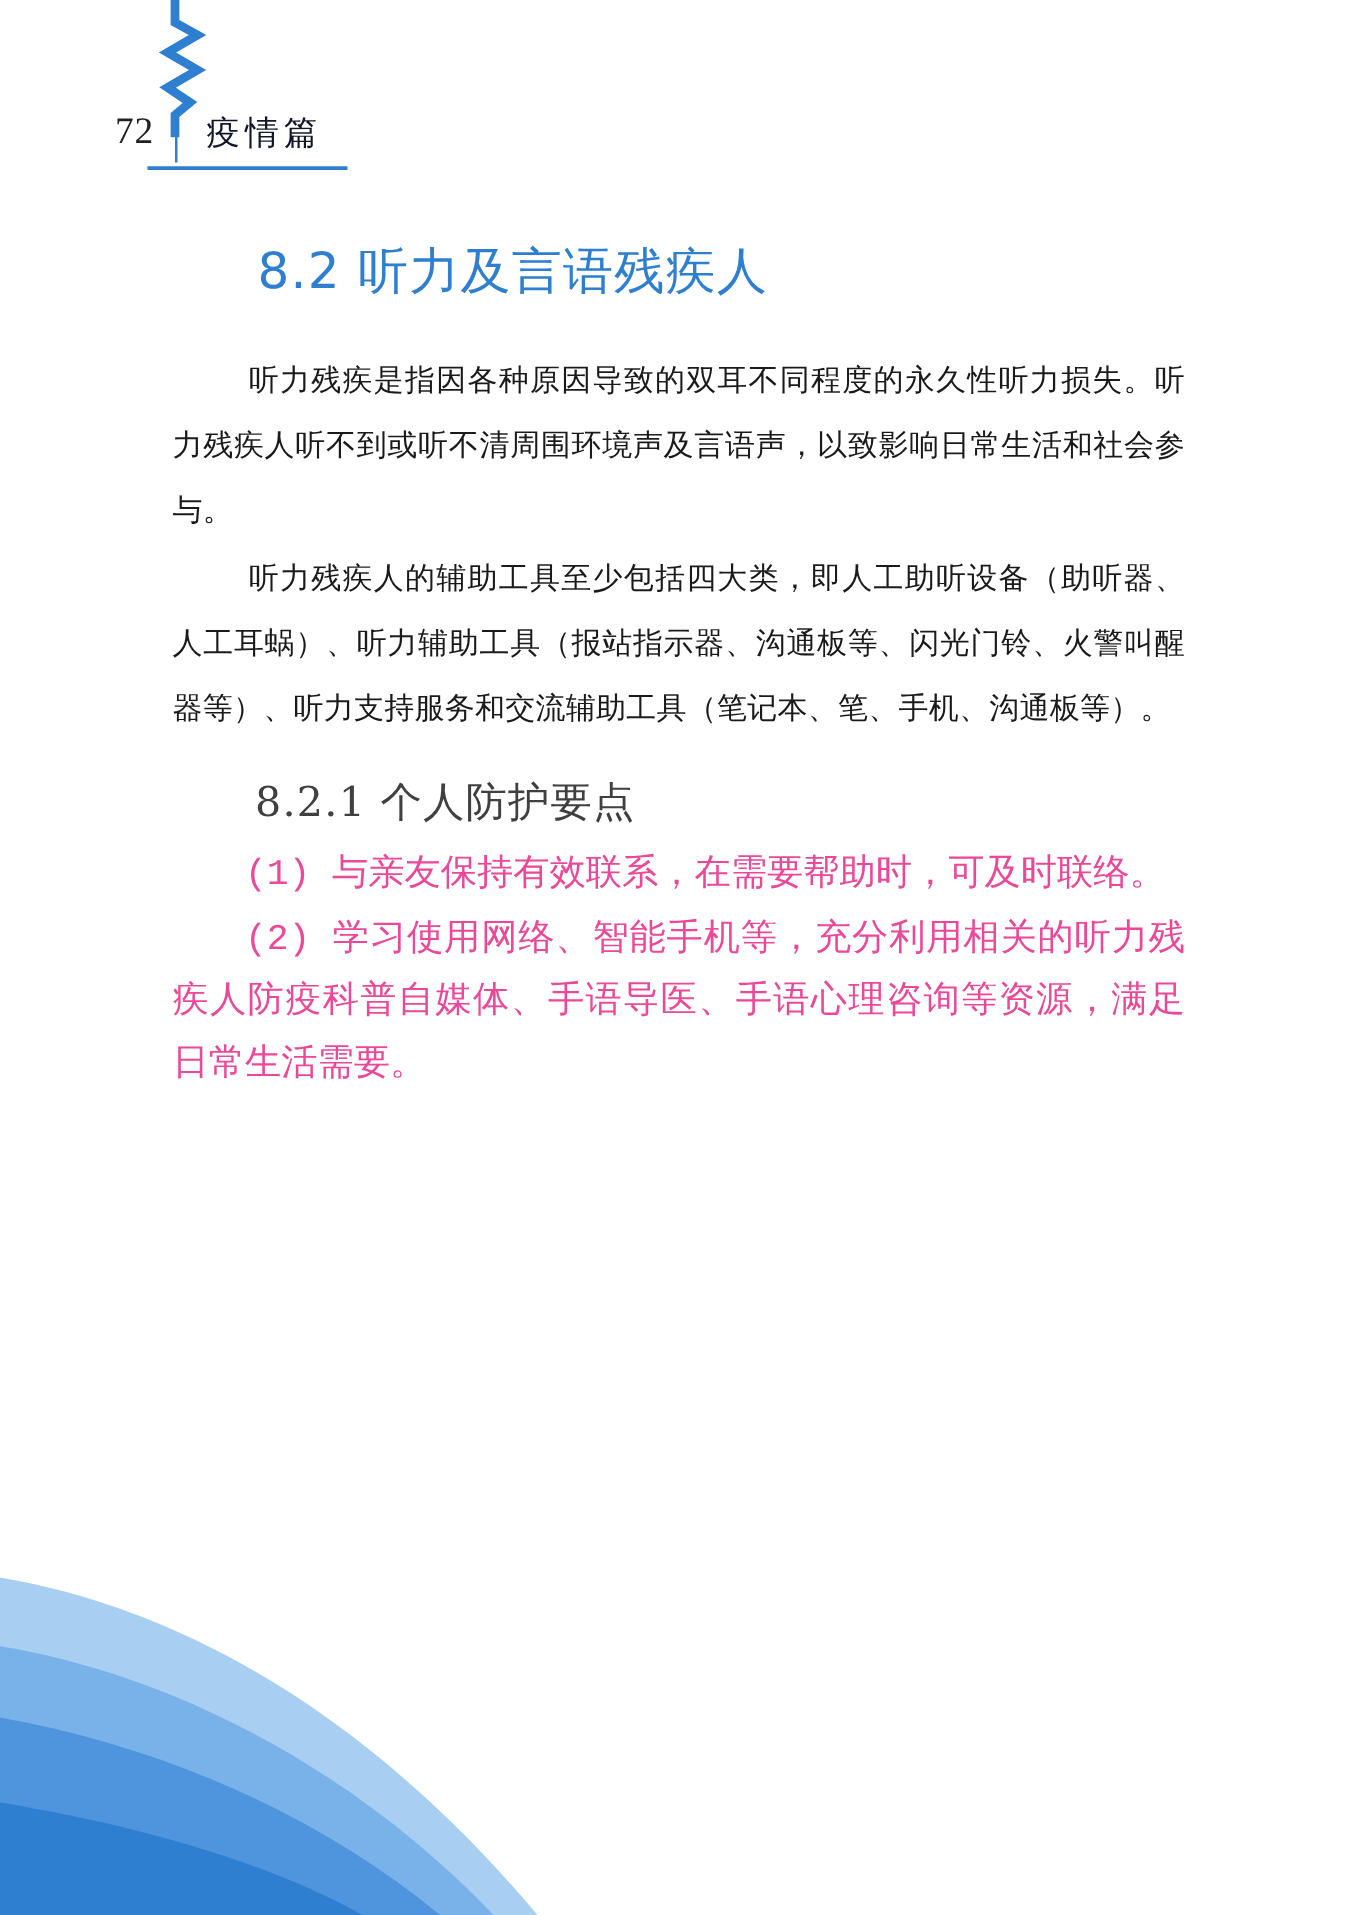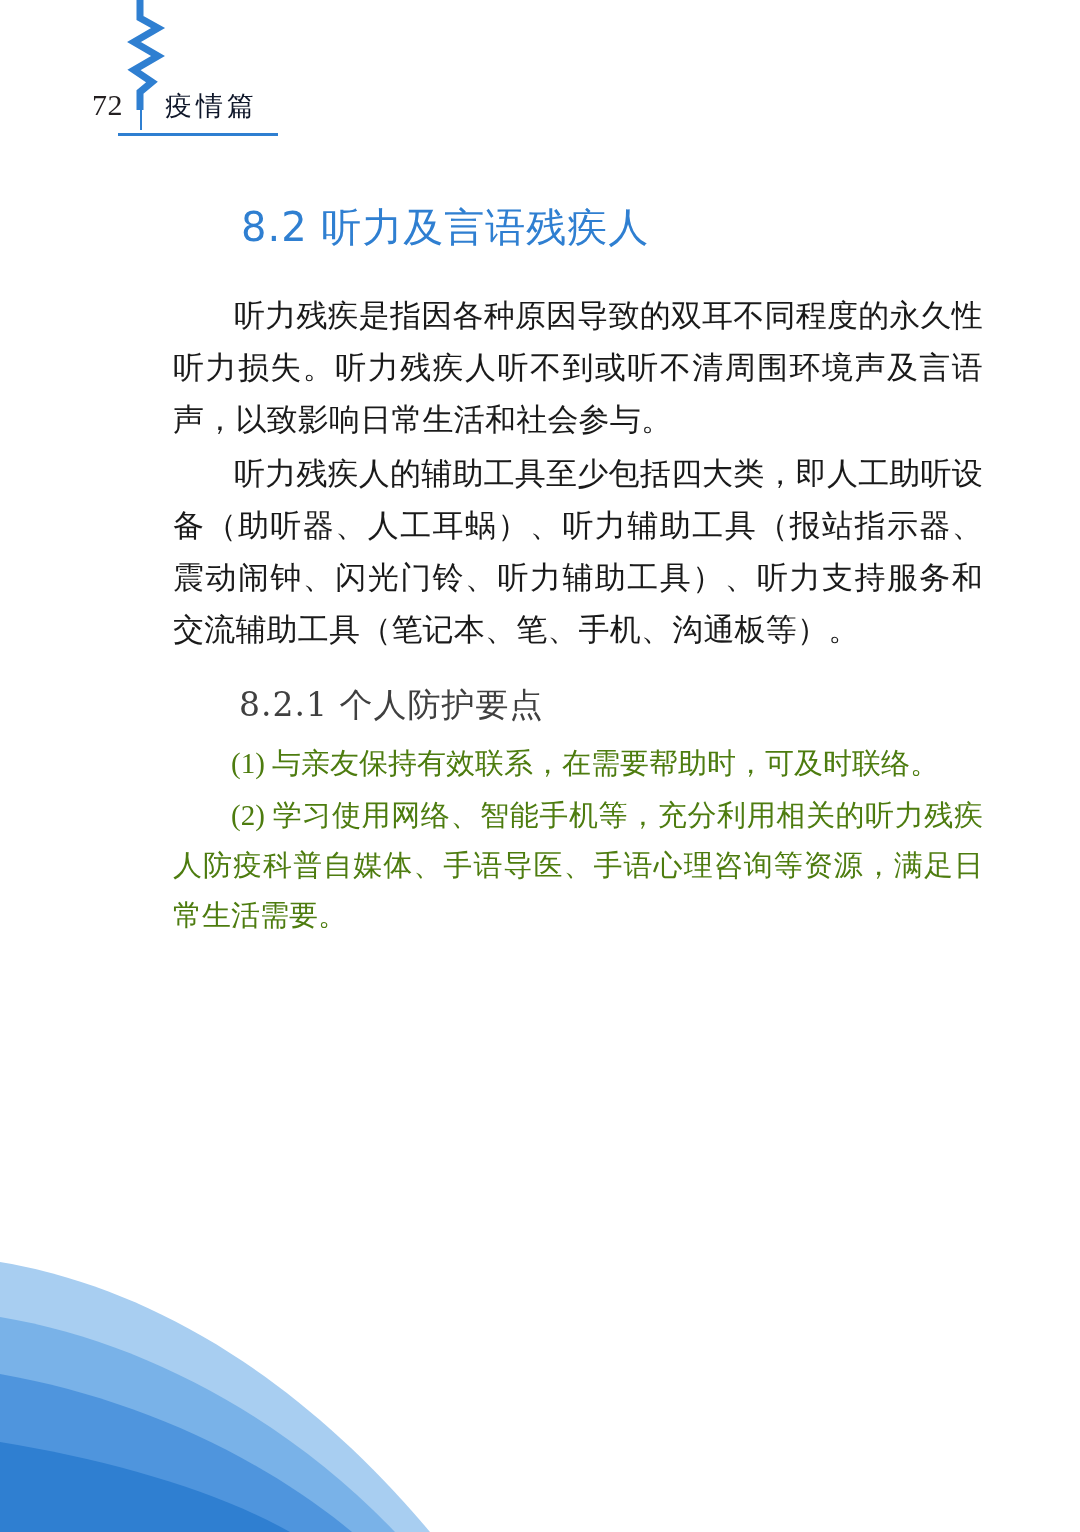--- a/index.html
+++ b/index.html
@@ -79,38 +79,37 @@
     top: 133px;
     width: 160px;
     height: 3px;
     background: #2f7fd1;
   }
 
   
   .content {
     position: absolute;
     left: 138px;
-    top: 200px;
+    top: 189px;
     width: 810px;
-    margin-left: 35px;
   }
 
   h1.section-title {
     margin: 0 0 34px 0;
     font-size: 40px;
     font-weight: normal;
     color: #2f7fd1;
     font-family: "DejaVu Sans", "Liberation Sans", sans-serif;
     letter-spacing: 1px;
     padding-left: 68px;
   }
 
   p.para {
     margin: 0 0 2px 0;
-    font-size: 31px;
+    font-size: 24px;
     line-height: 52px;
     color: #1a1a1a;
     text-align: justify;
     text-indent: 61px;
     font-family: "DejaVu Serif", "Liberation Serif", serif;
     letter-spacing: 0.2px;
   }
 
   h2.sub-title {
     margin: 28px 0 10px 0;
@@ -119,24 +118,24 @@
     color: #404040;
     font-family: "DejaVu Serif", "Liberation Serif", serif;
     padding-left: 66px;
     letter-spacing: 1px;
   }
 
   p.list-item {
     margin: 0 0 2px 0;
     font-size: 29px;
     line-height: 50px;
-    color: #4d7c0f;
+    color: #ec4899;
     text-align: justify;
     text-indent: 58px;
-    font-family: Liberation Serif, serif;
+    font-family: Liberation Mono, monospace;
   }
 </style>
 </head>
 <body>
 
 <div class="page">
 
   <div class="header">
 
     <svg class="header-mark" viewBox="0 0 60 110">
@@ -147,21 +146,21 @@
     <div class="header-divider"></div>
     <div class="header-label">疫情篇</div>
     <div class="header-underline"></div>
   </div>
 
   <div class="content">
 
     <h1 class="section-title">8.2 听力及言语残疾人</h1>
 
     <p class="para">听力残疾是指因各种原因导致的双耳不同程度的永久性听力损失。听力残疾人听不到或听不清周围环境声及言语声，以致影响日常生活和社会参与。</p>
-    <p class="para">听力残疾人的辅助工具至少包括四大类，即人工助听设备（助听器、人工耳蜗）、听力辅助工具（报站指示器、震动闹钟、闪光门铃、听力辅助工具）、听力支持服务和交流辅助工具（笔记本、笔、手机、沟通板等）。</p>
+    <p class="para">听力残疾人的辅助工具至少包括四大类，即人工助听设备（助听器、人工耳蜗）、听力辅助工具（报站指示器、沟通板等、闪光门铃、火警叫醒器等）、听力支持服务和交流辅助工具（笔记本、笔、手机、沟通板等）。</p>
 
     <h2 class="sub-title">8.2.1 个人防护要点</h2>
 
     <p class="list-item">(1) 与亲友保持有效联系，在需要帮助时，可及时联络。</p>
     <p class="list-item">(2) 学习使用网络、智能手机等，充分利用相关的听力残疾人防疫科普自媒体、手语导医、手语心理咨询等资源，满足日常生活需要。</p>
   </div>
 
   <svg class="wave-layer" viewBox="0 0 700 420" preserveAspectRatio="none">
     <path d="M0,150 C150,175 300,265 430,420 L0,420 Z" fill="#a8cef1"></path>
     <path d="M0,205 C140,228 285,305 395,420 L0,420 Z" fill="#79b2e8"></path>

